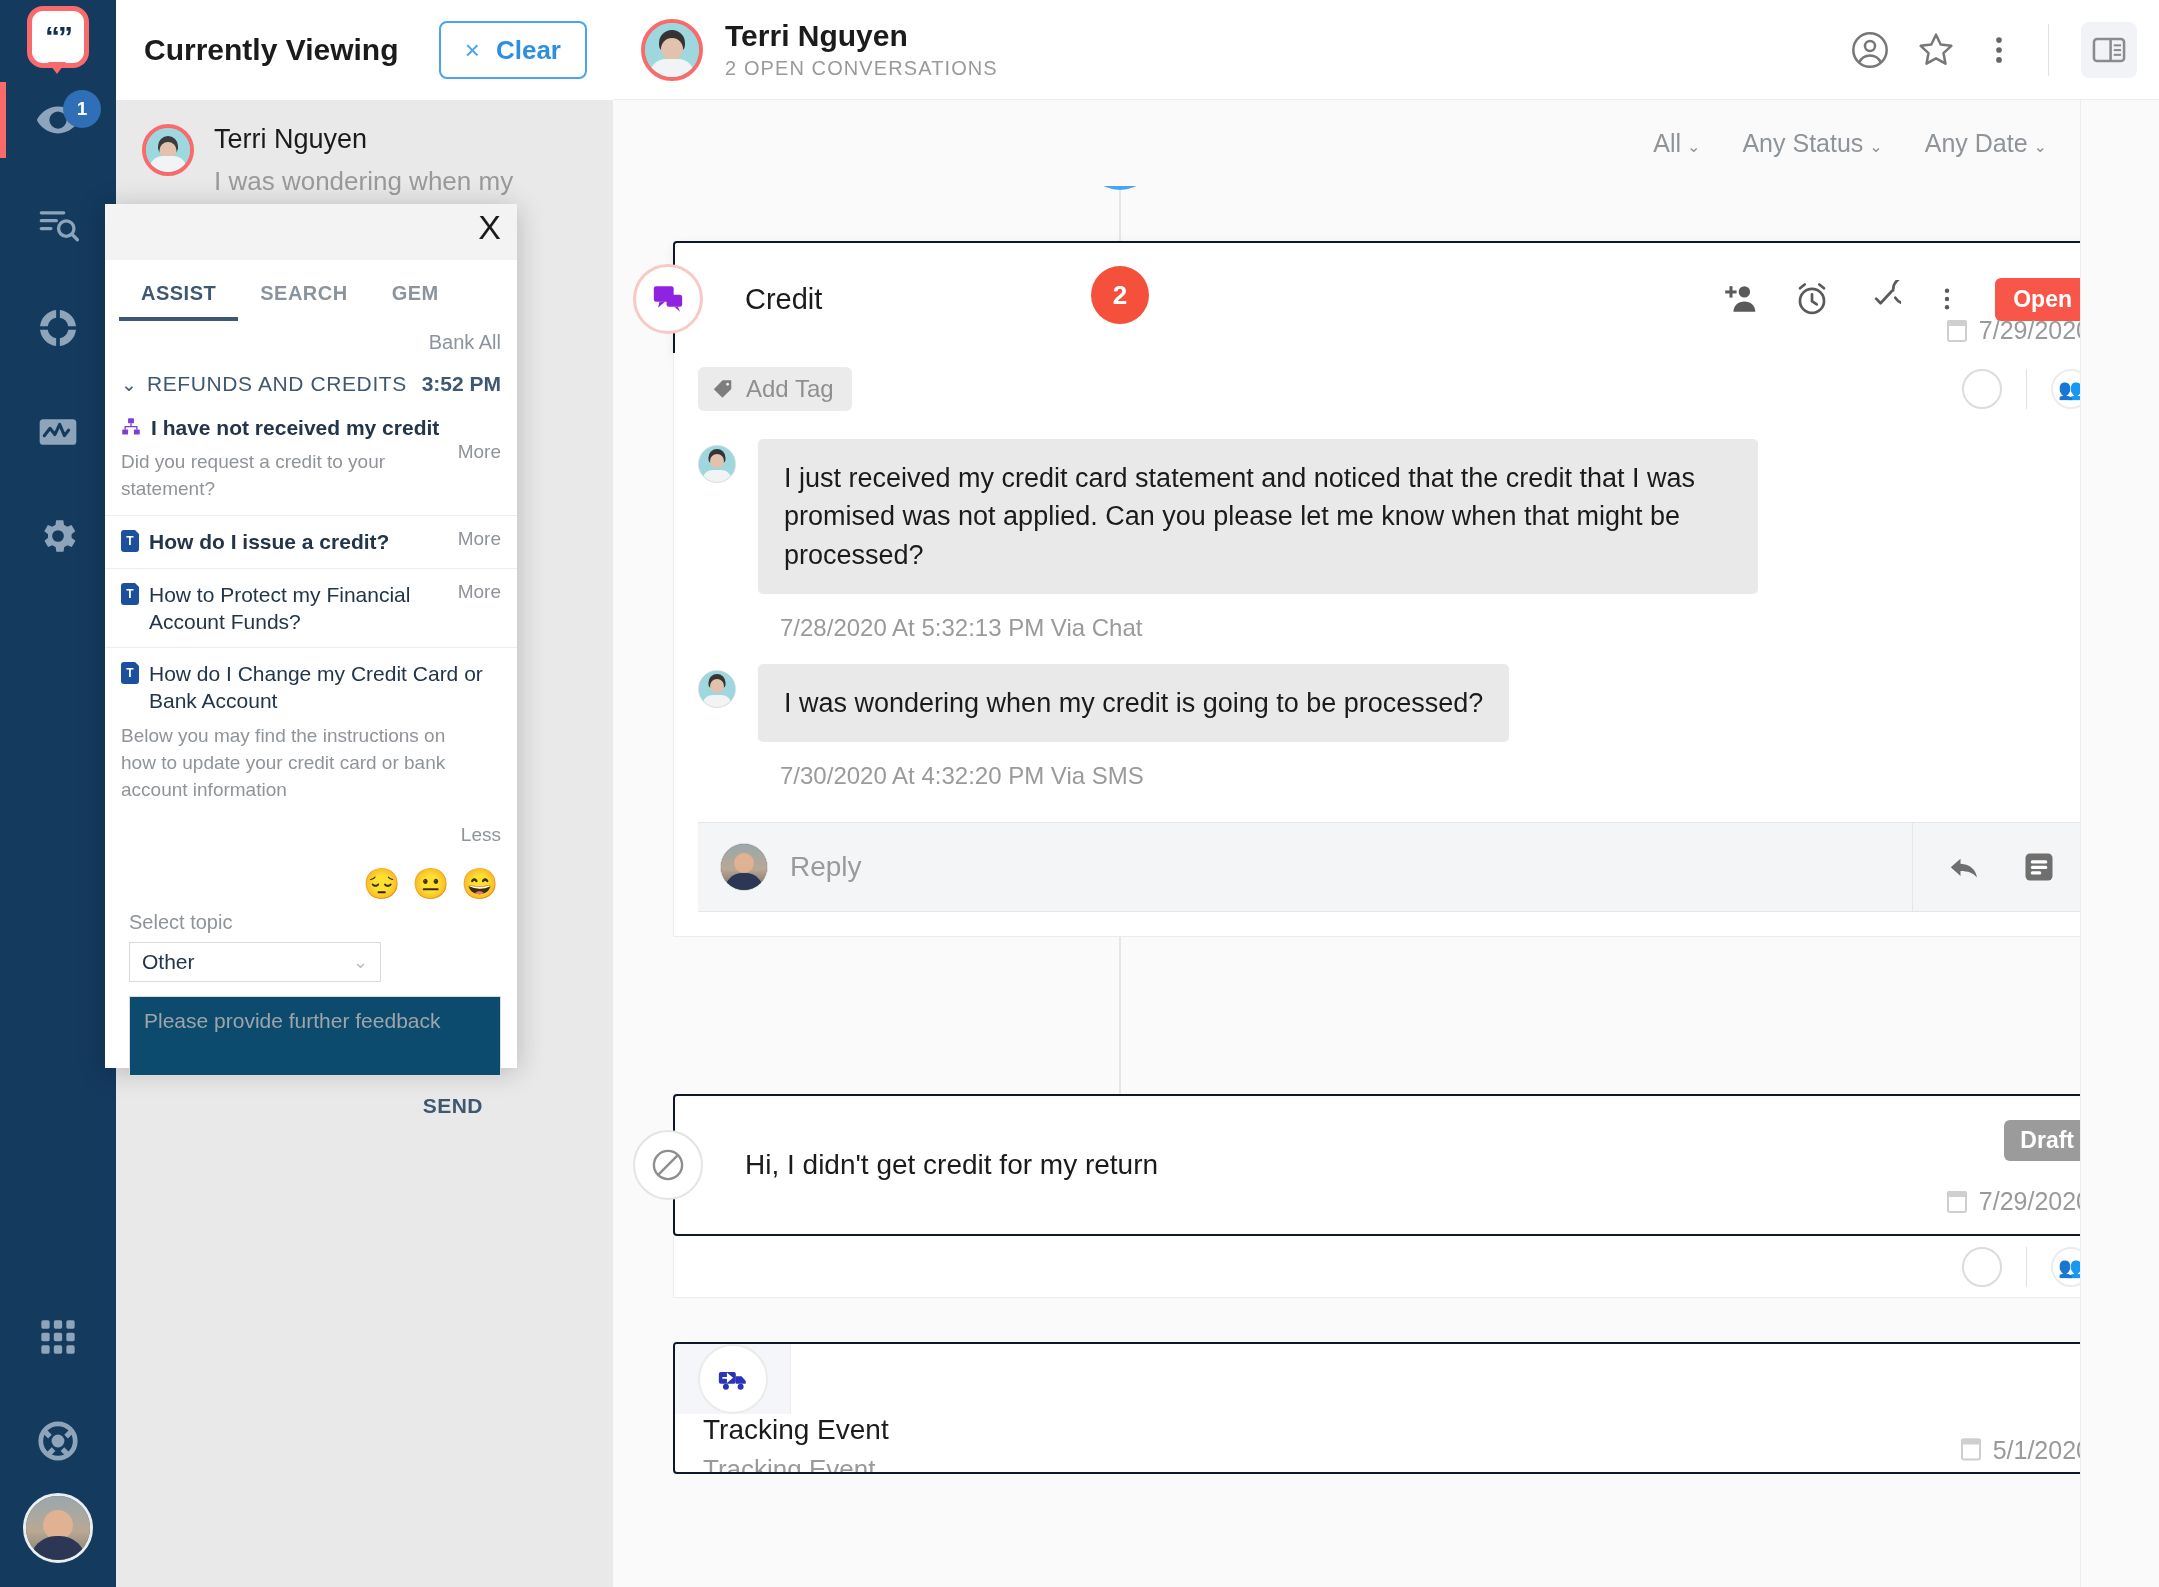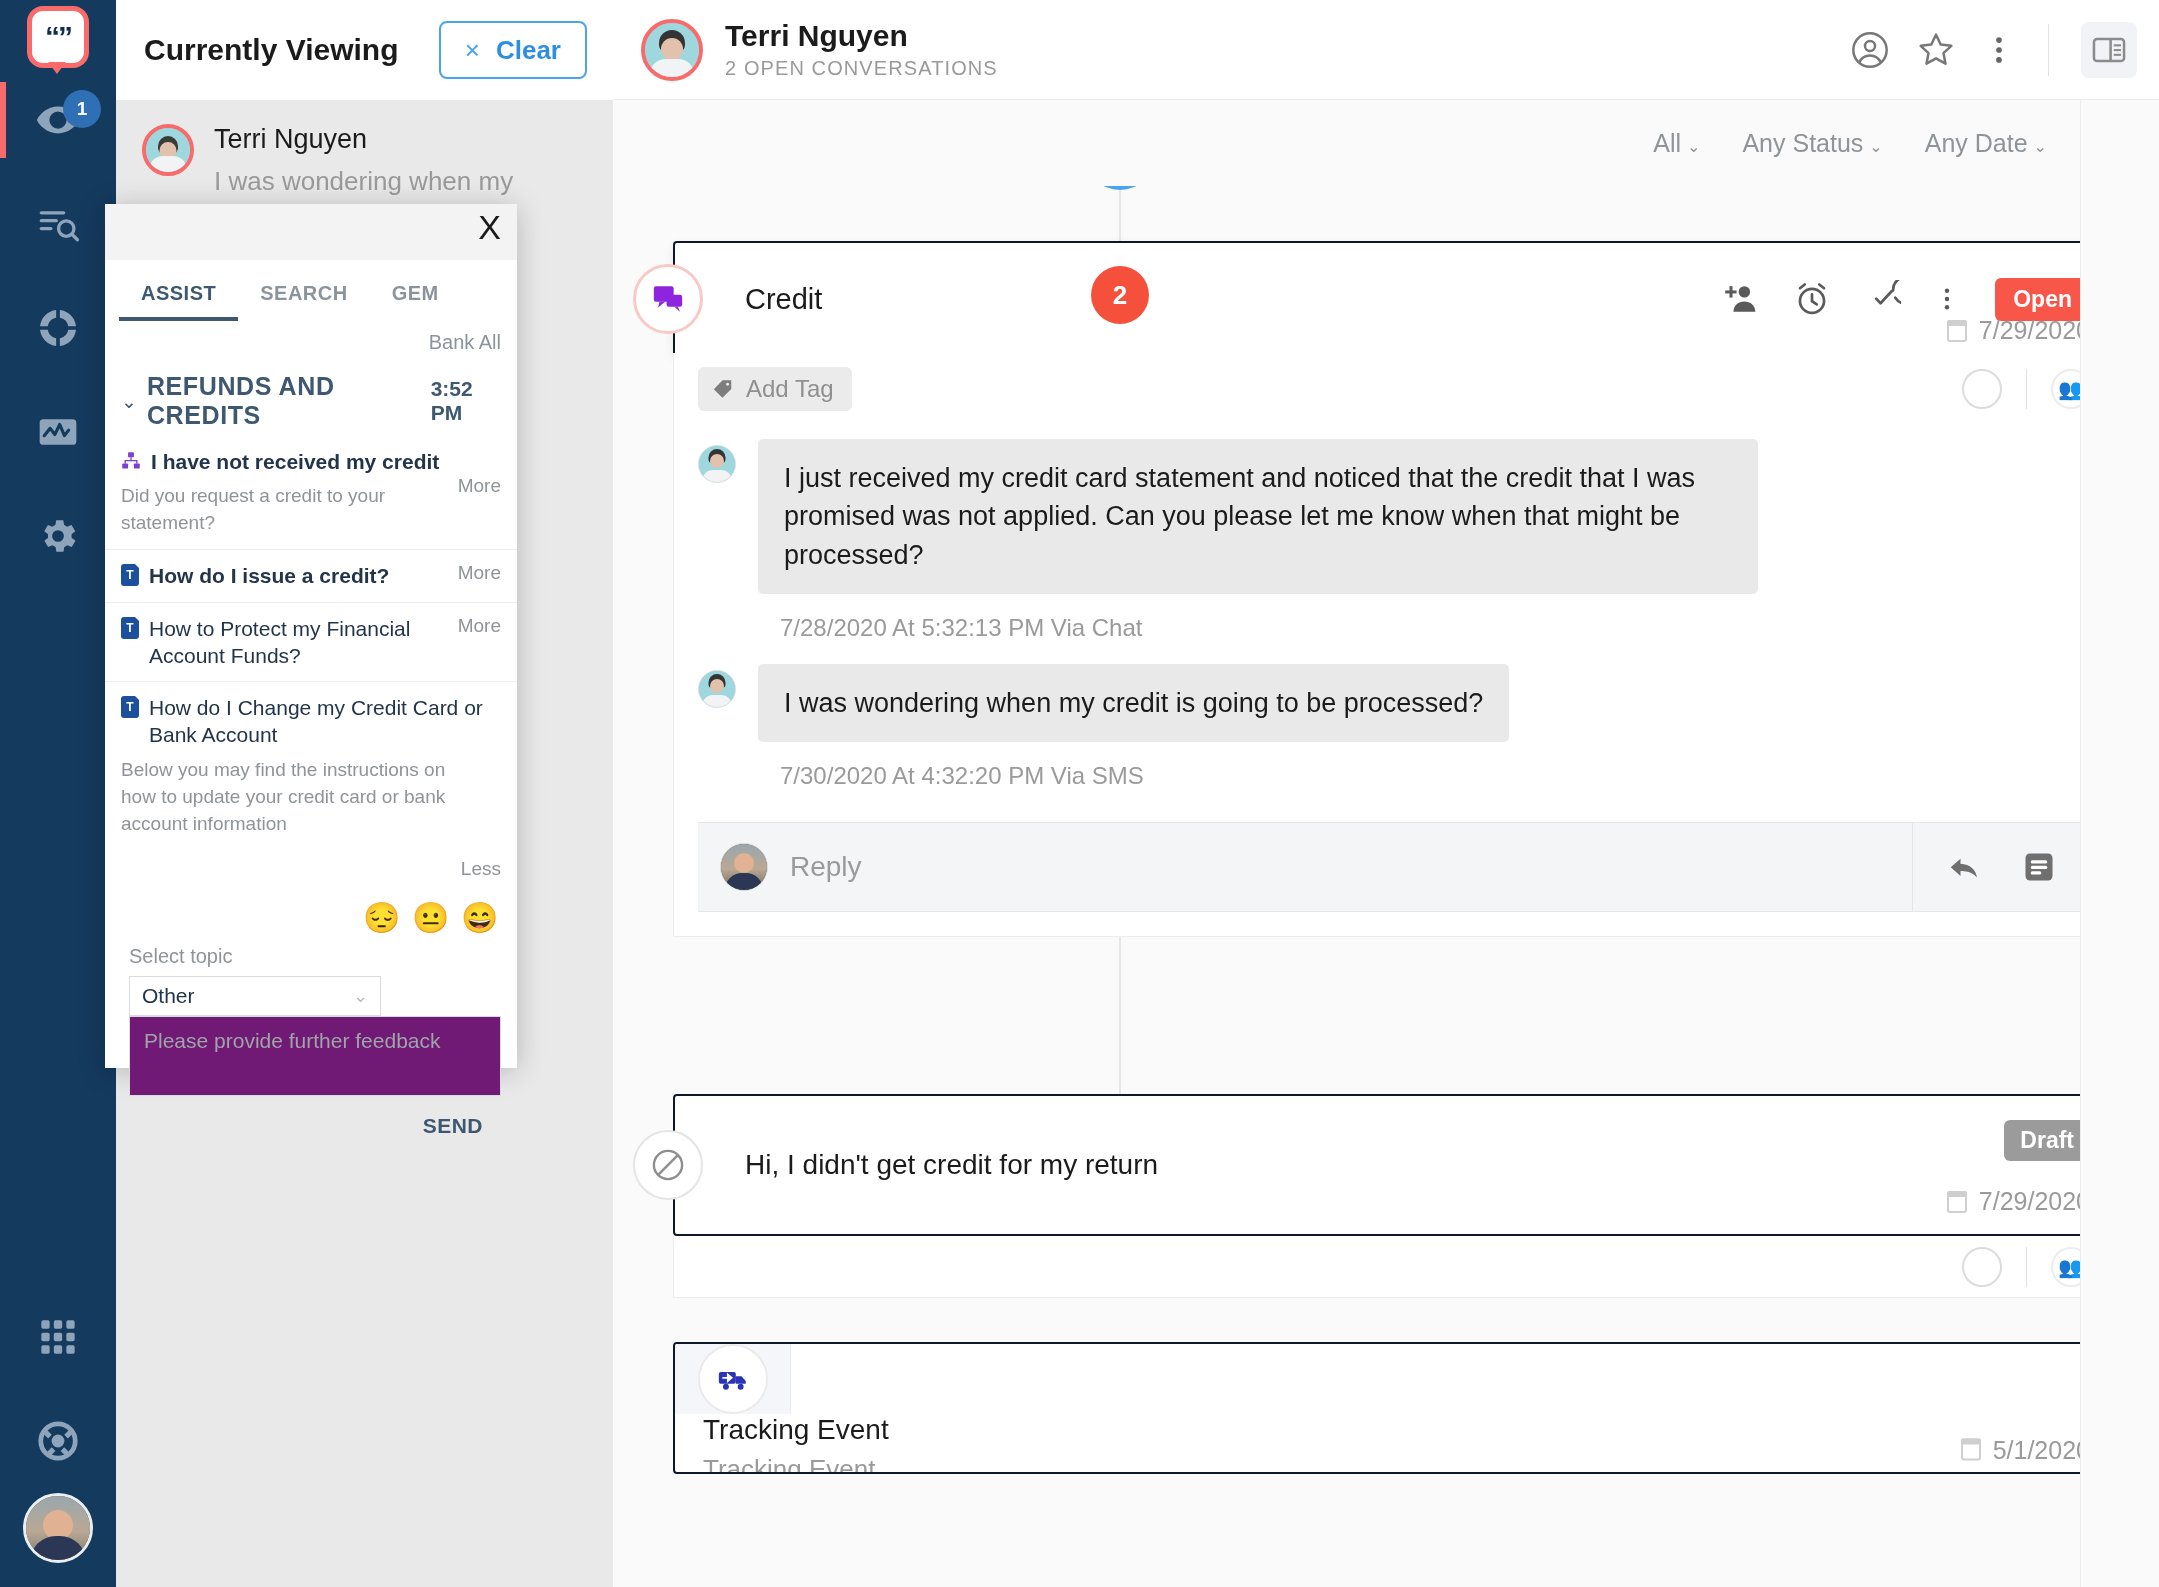--- a/index.html
+++ b/index.html
@@ -106,21 +106,21 @@
   }
   .atab.sel { color:#3f5872; }
   .atab.sel::after {
     content:""; position:absolute; left:0; right:0; bottom:0; height:4px; background:#3f5872;
   }
   .clear-all { text-align:right; padding: 10px 16px 0 0; font-size:20px; color:#8b949c; cursor:pointer; }
   .sec-head {
     display:flex; align-items:center; padding: 18px 16px 6px 16px; gap:10px;
   }
   .sec-head .chev { color:#3f5872; font-size:19px; }
-  .sec-head .t { font-size:25px; font-weight:bold; letter-spacing:.6px; color:#3f5872; }
+  .sec-head .t { font-size:21px; font-weight:normal; letter-spacing:.6px; color:#3f5872; }
   .sec-head .time { margin-left:auto; font-size:21px; font-weight:bold; color:#3f5872; }
   .art { padding: 12px 16px 12px 16px; border-bottom:1px solid #eceef0; }
   .art-row { display:flex; align-items:flex-start; gap:10px; }
   .art-title { font-size:21px; color:#23354a; line-height:1.3; }
   .art-title.b { font-weight:bold; }
   .art-sub { font-size:19px; color:#8f9499; margin-top:8px; line-height:1.42; max-width:330px; }
   .more { margin-left:auto; font-size:19px; color:#8f9499; cursor:pointer; white-space:nowrap; padding-left:10px; }
   .art-foot { text-align:right; font-size:19px; color:#8f9499; padding: 8px 16px 2px 0; cursor:pointer; }
   .ico-tree { width:20px; height:20px; flex:0 0 20px; margin-top:3px; }
   .ico-doc { width:18px; height:22px; flex:0 0 18px; margin-top:2px; background:#1c4f9c; border-radius:3px; position:relative; }
@@ -129,22 +129,22 @@
   .emoji-row { display:flex; justify-content:flex-end; gap:12px; padding: 18px 18px 6px 0; font-size:30px; }
   .emoji-row span { cursor:pointer; }
   .fb { padding: 4px 16px 0 24px; }
   .fb-label { font-size:20px; color:#8f9499; margin-bottom:8px; }
   .fb-select {
     width:252px; height:40px; border:1px solid #d9dcdf; display:flex; align-items:center;
     padding: 0 12px; font-size:21px; color:#23354a; background:#fff; cursor:pointer;
   }
   .fb-select .cv { margin-left:auto; color:#b7bcc1; font-size:18px; }
   .fb-area {
-    width:calc(100% - 0px); height:80px; border:1px solid #d9dcdf;
-    padding: 12px 14px; font-size:21px; color:#9fa4a9; background:#701a75;
+    margin-top:14px; width:calc(100% - 0px); height:80px; border:1px solid #d9dcdf;
+    padding: 12px 14px; font-size:21px; color:#9fa4a9; background:#0c4a6e;
   }
   .fb-send { text-align:right; padding: 18px 18px 0 0; font-size:21px; font-weight:bold; color:#3f5872; letter-spacing:.5px; cursor:pointer; }
 
   
   .main { flex:1 1 auto; height:1587px; position:relative; background:#fafafa; display:flex; flex-direction:column; }
   .main-head {
     height:100px; background:#fff; display:flex; align-items:center;
     padding: 0 22px 0 28px; border-bottom:1px solid #ededed; flex:0 0 100px;
   }
   .mh-ava {

